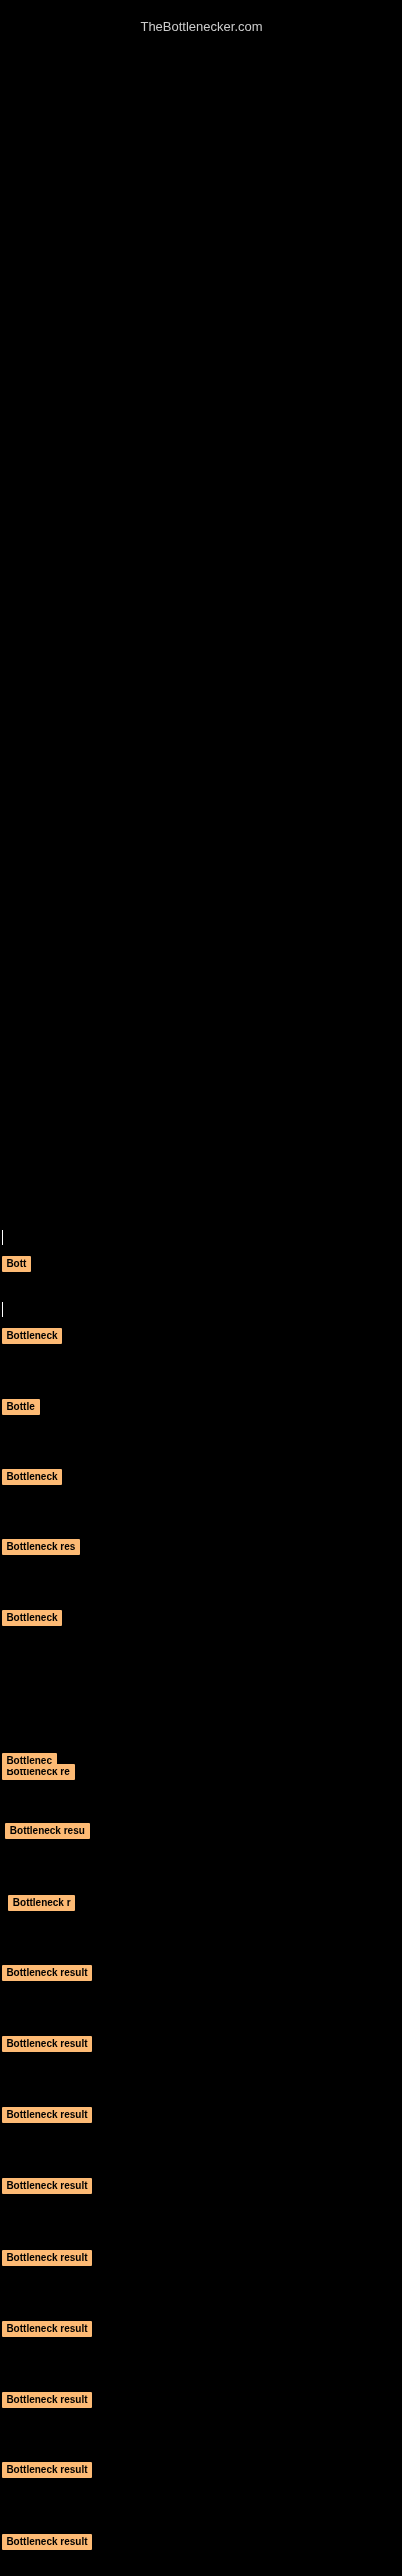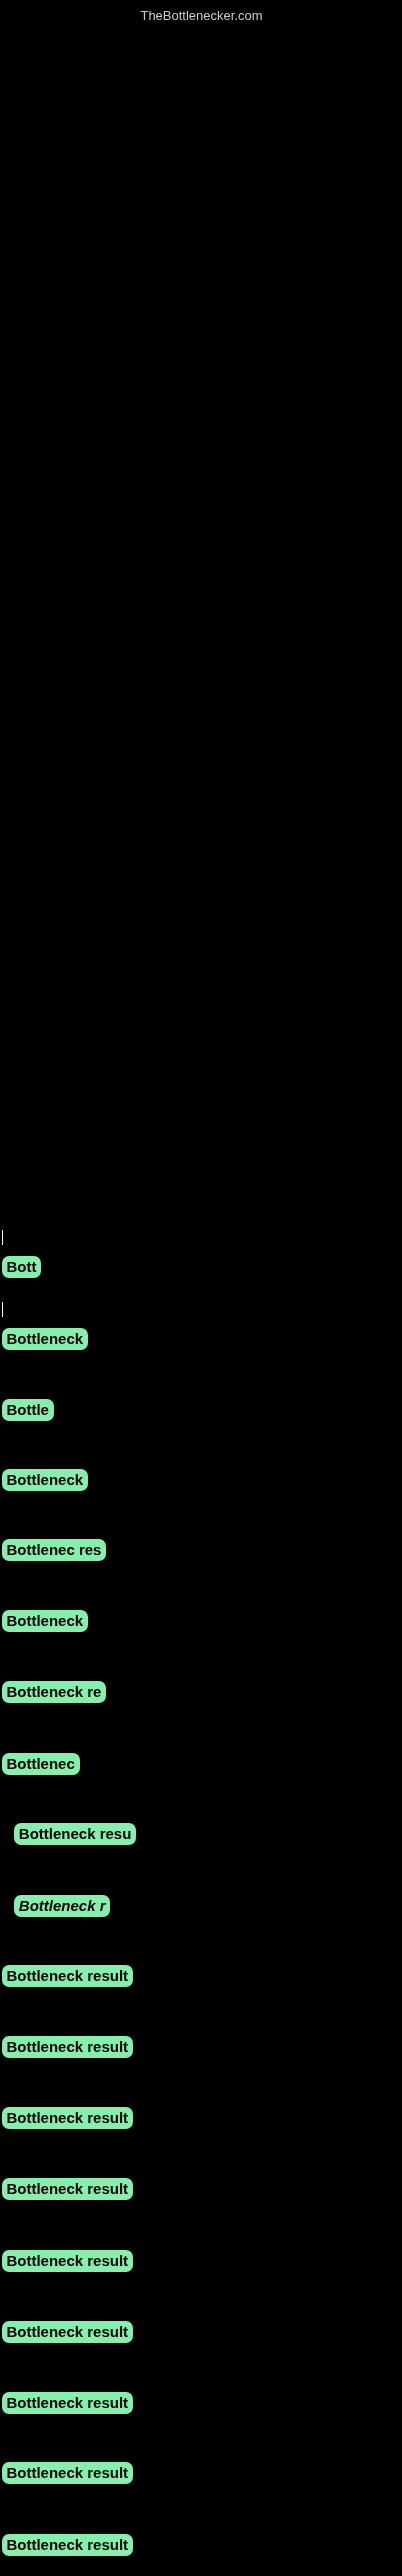--- a/index.html
+++ b/index.html
@@ -13,31 +13,31 @@
       width: 403px;
       min-height: 2576px;
       font-family: Arial, sans-serif;
       position: relative;
     }
 
     .site-title {
       color: #cccccc;
       font-size: 13px;
       text-align: center;
-      padding-top: 8px;
+      padding-top: 19px;
       padding-bottom: 6.4px;
     }
 
     .bottleneck-badge {
-      background-color: #86efac;
+      background-color: #fdba74;
       color: #000000;
-      font-size: 15px;
+      font-size: 10px;
       font-weight: bold;
       padding: 2.4px 4.8px;
-      border-radius: 7px;
+      border-radius: 1px;
       white-space: nowrap;
       display: inline-block;
     }
   </style>
 </head>
 <body>
 
 <div style="position:relative; width:403px; min-height:2576px; background:#000;">
 
   <div class="site-title">
@@ -61,40 +61,40 @@
 
   <div style="position:absolute; top:1399px; left:1.6px; display:flex; align-items:flex-end;">
     <span class="bottleneck-badge">Bottle</span>
   </div>
 
   <div style="position:absolute; top:1469px; left:1.6px; display:flex; align-items:center;">
     <span class="bottleneck-badge">Bottleneck</span>
   </div>
 
   <div style="position:absolute; top:1539px; left:1.6px; display:flex; align-items:center;">
-    <span class="bottleneck-badge">Bottlenec res</span>
+    <span class="bottleneck-badge">Bottleneck res</span>
   </div>
 
   <div style="position:absolute; top:1610px; left:1.6px; display:flex; align-items:center;">
     <span class="bottleneck-badge">Bottleneck</span>
   </div>
 
-  <div style="position:absolute; top:1681px; left:1.6px; display:flex; align-items:center;text-align:center;">
+  <div style="position:absolute; top:1764px; left:1.6px; display:flex; align-items:center;text-align:center;">
     <span class="bottleneck-badge">Bottleneck re</span>
   </div>
 
   <div style="position:absolute; top:1753px; left:1.6px; display:flex; align-items:center;text-align:center;">
     <span class="bottleneck-badge">Bottlenec</span>
   </div>
 
-  <div style="position:absolute; top:1823px; left:14px; display:flex; align-items:center;">
+  <div style="position:absolute; top:1823px; left:5px; display:flex; align-items:center;">
     <span class="bottleneck-badge">Bottleneck resu</span>
   </div>
 
-  <div style="position:absolute; top:1895px; left:14px; display:flex; align-items:center;font-style:italic;">
+  <div style="position:absolute; top:1895px; left:8px; display:flex; align-items:center;">
     <span class="bottleneck-badge">Bottleneck r</span>
   </div>
 
   <div style="position:absolute; top:1965px; left:1.6px; display:flex; align-items:center;">
     <span class="bottleneck-badge">Bottleneck result</span>
   </div>
 
   <div style="position:absolute; top:2036px; left:1.6px; display:flex; align-items:center;">
     <span class="bottleneck-badge">Bottleneck result</span>
   </div>

